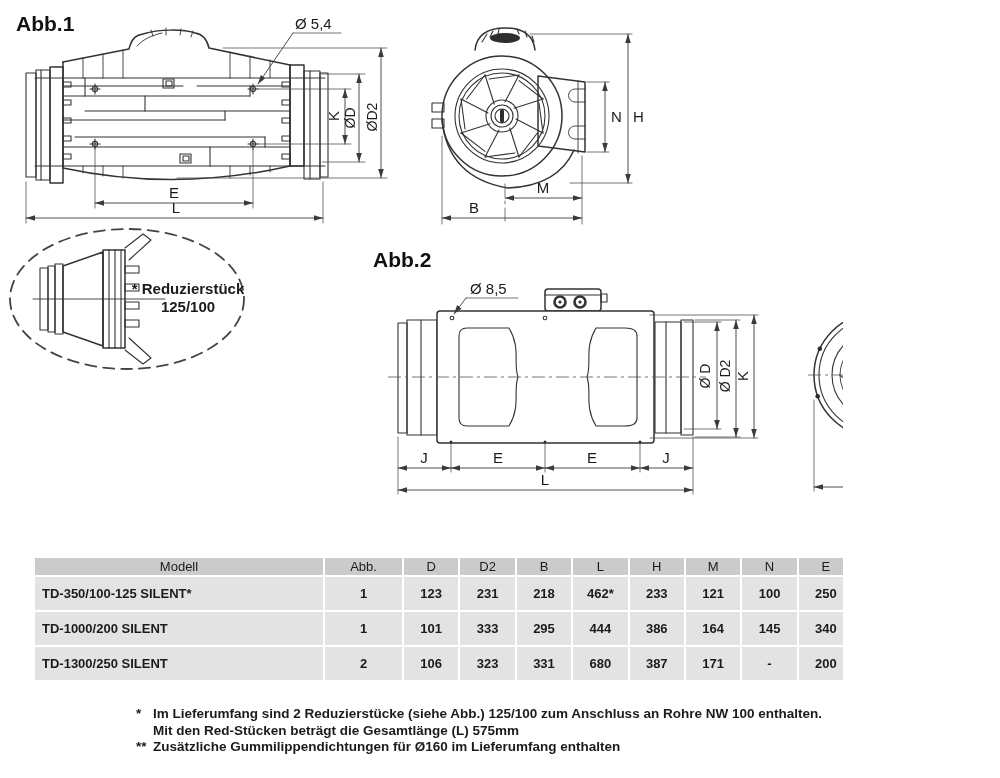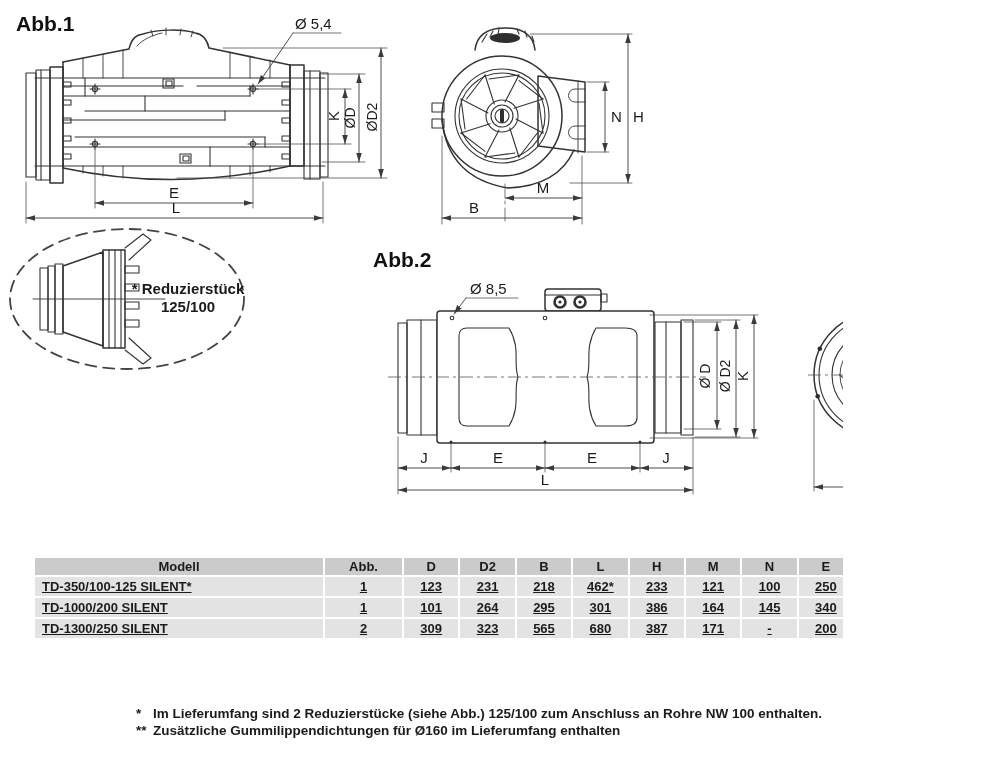--- a/index.html
+++ b/index.html
@@ -14,22 +14,22 @@
   .draw .cl{stroke:#555;stroke-width:0.8;stroke-dasharray:13 4 3 4;}
   .draw .dash{stroke:#444;stroke-width:1.8;stroke-dasharray:11 7;}
   .draw text{stroke:none;fill:#1a1a1a;font-family:"Liberation Sans",sans-serif;}
   .draw .dimtxt{font-size:15px;}
   .draw .dimtxt-sm{font-size:14px;}
   .draw .calltxt{font-size:15px;font-weight:bold;}
   .draw .fillc{fill:#2e2e2e;stroke:none;}
   .draw .wfill{fill:#ffffff;}
   
   .dim-table{position:absolute;left:33px;top:556px;width:935px;border-collapse:separate;border-spacing:2px;table-layout:fixed;font-size:13px;font-weight:bold;color:#1b1b1b;}
-  .dim-table th{background:#cbcbcb;height:17px;padding:0;text-align:center;font-weight:bold;}
-  .dim-table td{background:#e3e3e3;height:17px;padding:1px;text-align:center;text-decoration:underline;}
+  .dim-table th{background:#cbcbcb;height:17px;padding:0;text-align:center;font-weight:normal;}
+  .dim-table td{background:#e3e3e3;height:17px;padding:8px;text-align:center;}
   .dim-table td.model{text-align:left;padding-left:7px;}
   
   .footnotes{position:absolute;left:136px;top:706px;width:740px;font-size:13.5px;font-weight:bold;color:#1b1b1b;line-height:16.5px;}
   .fn-line{display:flex;}
   .fn-mark{flex:none;width:17px;}
   .fn-text{flex:1;}
 </style>
 </head>
 <body>
 
@@ -458,51 +458,55 @@
           <td>121</td>
           <td>100</td>
           <td>250</td>
           <td>58</td>
           <td>-</td>
         </tr>
         <tr>
           <td class="model">TD-1000/200 SILENT</td>
           <td>1</td>
           <td>101</td>
-          <td>264</td>
+          <td>333</td>
           <td>295</td>
-          <td>301</td>
+          <td>444</td>
           <td>386</td>
           <td>164</td>
           <td>145</td>
           <td>340</td>
           <td>129</td>
           <td>-</td>
         </tr>
         <tr>
           <td class="model">TD-1300/250 SILENT</td>
           <td>2</td>
-          <td>309</td>
+          <td>106</td>
           <td>323</td>
-          <td>565</td>
+          <td>331</td>
           <td>680</td>
           <td>387</td>
           <td>171</td>
           <td>-</td>
           <td>200</td>
           <td>520</td>
           <td>140</td>
         </tr>
       </tbody>
     </table>
 
   <div class="footnotes">
     <div class="fn-line">
       <span class="fn-mark">*</span>
       <span class="fn-text">Im Lieferumfang sind 2 Reduzierstücke (siehe Abb.) 125/100 zum Anschluss an Rohre NW 100 enthalten.</span>
     </div>
     <div class="fn-line">
+      <span class="fn-mark"></span>
+      <span class="fn-text">Mit den Red-Stücken beträgt die Gesamtlänge (L) 575mm</span>
+    </div>
+    <div class="fn-line">
       <span class="fn-mark">**</span>
       <span class="fn-text">Zusätzliche Gummilippendichtungen für Ø160 im Lieferumfang enthalten</span>
     </div>
   </div>
 
 </div>
 
 </body></html>

